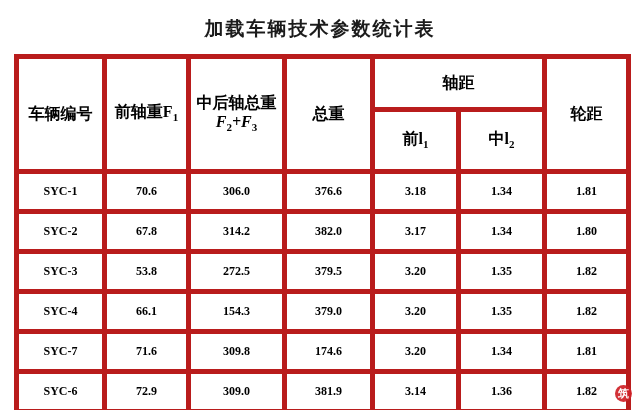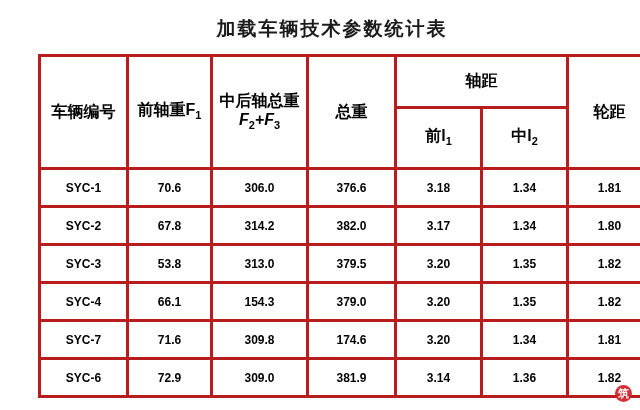--- a/index.html
+++ b/index.html
@@ -12,21 +12,20 @@
     background: #ffffff;
     font-family: "Liberation Serif", serif;
     overflow: hidden;
     position: relative;
   }
   .page {
     width: 640px;
     height: 410px;
     position: relative;
     box-sizing: border-box;
-    padding-left: 24px;
   }
   .title {
     text-align: center;
     font-family: "Liberation Sans", sans-serif;
     font-weight: bold;
     font-size: 19px;
     color: #1b1b1b;
     letter-spacing: 2px;
     padding-top: 16px;
     padding-bottom: 12px;
@@ -34,24 +33,24 @@
   .table-wrap {
     padding: 0 14px;
   }
   table.param-table {
     border-collapse: collapse;
     width: 612px;
     table-layout: fixed;
     background: #fff;
   }
   table.param-table td, table.param-table th {
-    border: 3px solid #b91c1c;
+    border: 5px solid #b91c1c;
     text-align: center;
     vertical-align: middle;
-    font-family: Liberation Sans, sans-serif;
+    font-family: Liberation Serif, serif;
     color: #000;
   }
   
   .hdr {
     font-weight: bold;
     font-size: 16px;
     line-height: 1.18;
     padding: 3px 2px;
   }
   .hdr-tall {
@@ -168,21 +167,21 @@
           <td class="body-cell">67.8</td>
           <td class="body-cell">314.2</td>
           <td class="body-cell">382.0</td>
           <td class="body-cell">3.17</td>
           <td class="body-cell">1.34</td>
           <td class="body-cell">1.80</td>
         </tr>
         <tr>
           <td class="body-cell">SYC-3</td>
           <td class="body-cell">53.8</td>
-          <td class="body-cell">313.0</td>
+          <td class="body-cell">272.5</td>
           <td class="body-cell">379.5</td>
           <td class="body-cell">3.20</td>
           <td class="body-cell">1.35</td>
           <td class="body-cell">1.82</td>
         </tr>
         <tr>
           <td class="body-cell">SYC-4</td>
           <td class="body-cell">66.1</td>
           <td class="body-cell">154.3</td>
           <td class="body-cell">379.0</td>

